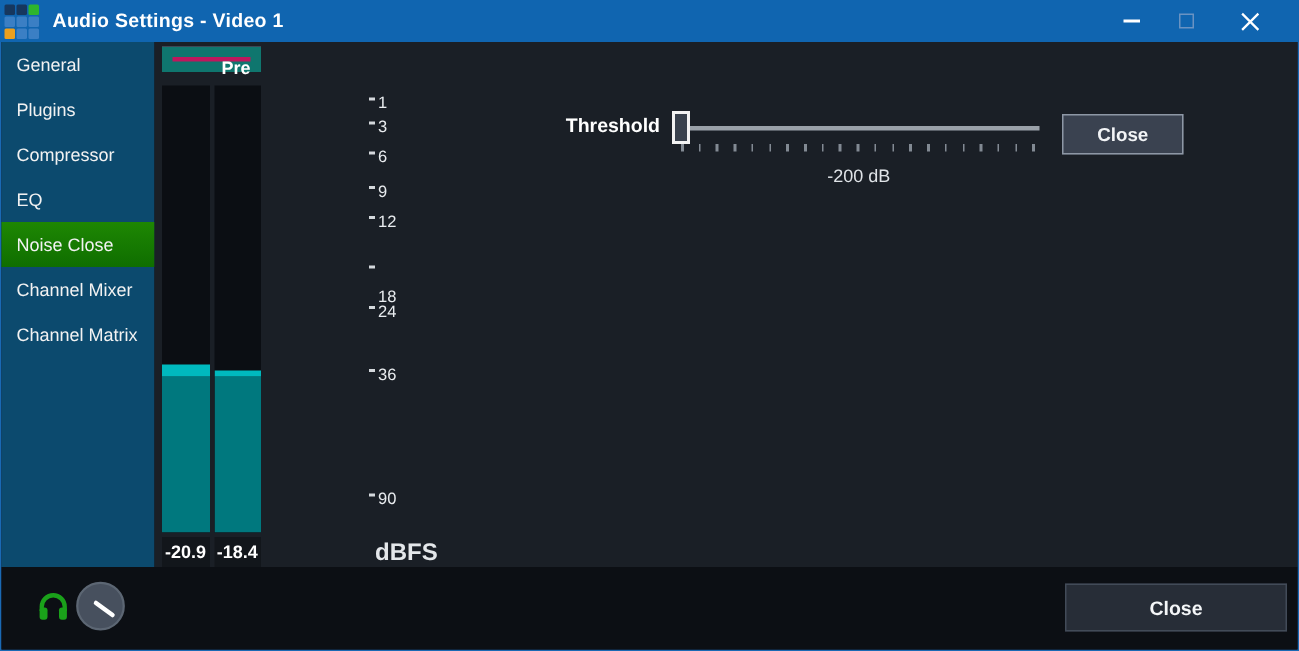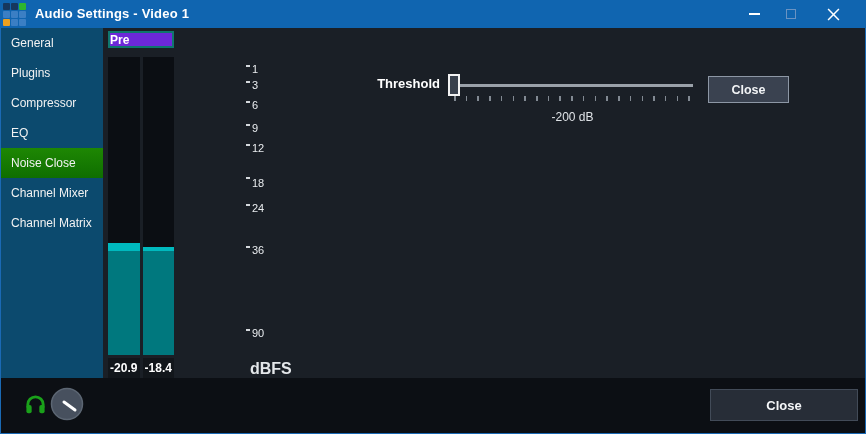--- a/index.html
+++ b/index.html
@@ -20,23 +20,23 @@
   
   .sidebar{position:absolute;left:1px;top:28px;width:102px;height:350px;background:#0c4a6e;}
   .side-item{height:30px;line-height:30px;padding-left:10px;color:#f2f2f2;font-size:12px;cursor:default;}
   .side-item.selected{background:linear-gradient(var(--sel-top,#1e8703),var(--sel-bot,#0f6e00));}
   
   .content{position:absolute;left:103px;top:28px;width:762px;height:350px;background:#1a1f26;}
   
   .meters{position:absolute;left:5px;top:3px;width:145px;height:345px;}
   .meter-group{position:absolute;top:0;width:66px;height:345px;}
   .meter-group:nth-child(1){left:0;} .meter-group:nth-child(2){left:72px;}
-  .meter-header{position:absolute;left:0;top:0;width:66px;height:17px;background:#6d28d9;
-                border:2px solid #0f766e;color:#fff;font-size:12px;font-weight:bold;
-                text-align:left;line-height:15px;}
+  .meter-header{position:absolute;left:0;top:0;width:66px;height:17px;background:#be185d;
+                border:7px solid #0f766e;color:#fff;font-size:12px;font-weight:bold;
+                text-align:right;line-height:15px;}
   .meter-cols{position:absolute;left:0;top:26px;width:66px;height:298px;display:flex;gap:3px;}
   .meter-col{position:relative;flex:1;background:#0b0e13;overflow:hidden;}
   .bar{position:absolute;left:0;width:100%;}
   .bar.dark{bottom:0;}
   .meter-vals{position:absolute;left:0;top:327px;width:66px;height:21px;display:flex;gap:3px;}
   .meter-val{flex:1;background:#12161b;color:#fff;font-size:12px;font-weight:bold;
              text-align:center;line-height:21px;}
   .scale{position:absolute;left:143px;top:26px;width:36px;height:298px;}
   .scale-tick{position:absolute;left:0;width:4px;height:2px;background:#d4d8dc;}
   .scale-label{position:absolute;left:6px;color:#e9ecef;font-size:11px;line-height:12px;}
@@ -131,21 +131,21 @@
         <div class="scale-label" style="top: 9px;">1</div>
         <div class="scale-tick" style="top: 27px;"></div>
         <div class="scale-label" style="top: 25px;">3</div>
         <div class="scale-tick" style="top: 47px;"></div>
         <div class="scale-label" style="top: 45px;">6</div>
         <div class="scale-tick" style="top: 70px;"></div>
         <div class="scale-label" style="top: 68px;">9</div>
         <div class="scale-tick" style="top: 90px;"></div>
         <div class="scale-label" style="top: 88px;">12</div>
         <div class="scale-tick" style="top: 123px;"></div>
-        <div class="scale-label" style="top: 123px;">18</div>
+        <div class="scale-label" style="top: 138px;">18</div>
         <div class="scale-tick" style="top: 150px;"></div>
         <div class="scale-label" style="top: 148px;">24</div>
         <div class="scale-tick" style="top: 192px;"></div>
         <div class="scale-label" style="top: 190px;">36</div>
         <div class="scale-tick" style="top: 275px;"></div>
         <div class="scale-label" style="top: 273px;">90</div>
       </div>
     <div class="dbfs">dBFS</div>
 
 

